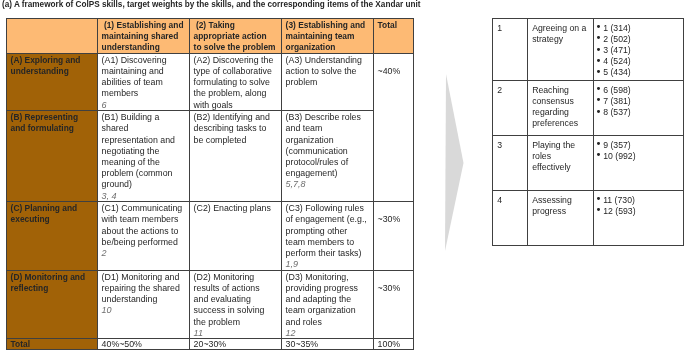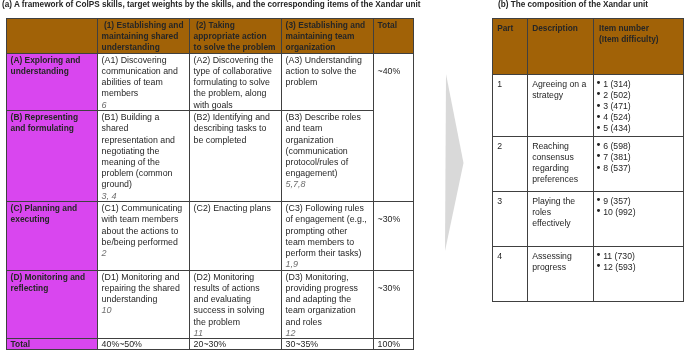--- a/index.html
+++ b/index.html
@@ -8,22 +8,22 @@
        font-family:"Liberation Sans",sans-serif;color:#262626;}
   .page{position:relative;width:685px;height:336px;background:#fff;}
 
   .cap{position:absolute;font-weight:bold;font-size:8.2px;line-height:10px;white-space:nowrap;letter-spacing:0px;}
   #cap-a{left:2px;top:0.4px;}
   #cap-b{left:498px;top:0.4px;}
 
   table{border-collapse:collapse;position:absolute;table-layout:fixed;border-spacing:0;}
   td{border:1px solid #404040;vertical-align:top;padding:0;
      font-size:8.8px;line-height:11.2px;font-weight:normal;text-align:left;}
-  .hdr td{background:#a16207;font-weight:bold;font-size:8.4px;}
-  .rowhead{background:#d946ef;font-weight:bold;font-size:8.4px;}
+  .hdr td{background:#fdba74;font-weight:bold;font-size:8.4px;}
+  .rowhead{background:#a16207;font-weight:bold;font-size:8.4px;}
   .cc{padding:0.35px 2px 0px 3.6px;position:relative;top:0.55px;}
   .totrow td{line-height:9.6px;}
   .totrow .cc{padding:0.35px 2px 0px 3.6px;position:relative;top:0.55px;}
   .ln{white-space:pre;}
   .ln:empty::before{content:"\00a0";}
   .num{font-style:italic;color:#6e6e6e;white-space:nowrap;font-size:9px;}
 
   #tblA{left:6px;top:18px;width:407px;}
   #tblB{left:492px;top:18px;width:191px;}
   #tblB tr.hdr{height:56px;}
@@ -40,21 +40,20 @@
   .bd::before{content:"";position:absolute;left:-1.8px;top:-5.4px;width:2.9px;height:2.9px;border-radius:50%;background:#262626;}
 
   .arrow{position:absolute;left:444px;top:74px;}
 </style>
 </head>
 <body>
 
 <div class="page">
 
   <div class="cap" id="cap-a">(a) A framework of ColPS skills, target weights by the skills, and the corresponding items of the Xandar unit</div>
-  <div class="cap" id="cap-b">(b) The composition of the Xandar unit</div>
 
   <table id="tblA">
       <colgroup>
         <col style="width:91px">
         <col style="width:92px">
         <col style="width:92px">
         <col style="width:92px">
         <col style="width:40px">
       </colgroup>
       <tbody>
@@ -90,21 +89,21 @@
         <tr>
           <td class="rowhead">
             <div class="cc">
               <div class="ln">(A) Exploring and</div>
               <div class="ln">understanding</div>
             </div>
           </td>
           <td>
             <div class="cc">
               <div class="ln">(A1) Discovering</div>
-              <div class="ln">communication and</div>
+              <div class="ln">maintaining and</div>
               <div class="ln">abilities of team</div>
               <div class="ln">members</div>
               <div class="num">6</div>
             </div>
           </td>
           <td>
             <div class="cc">
               <div class="ln">(A2) Discovering the</div>
               <div class="ln">type of collaborative</div>
               <div class="ln">formulating to solve</div>
@@ -274,38 +273,20 @@
       </tbody>
     </table>
 
   <table id="tblB">
       <colgroup>
         <col style="width:35px">
         <col style="width:66px">
         <col style="width:90px">
       </colgroup>
       <tbody>
-        <tr class="hdr">
-          <td>
-            <div class="cc">
-              <div class="ln">Part</div>
-            </div>
-          </td>
-          <td>
-            <div class="cc">
-              <div class="ln">Description</div>
-            </div>
-          </td>
-          <td>
-            <div class="cc">
-              <div class="ln">Item number</div>
-              <div class="ln">(Item difficulty)</div>
-            </div>
-          </td>
-        </tr>
         <tr class="r1">
           <td>
             <div class="cc">
               <div class="ln">1</div>
             </div>
           </td>
           <td>
             <div class="cc">
               <div class="ln">Agreeing on a</div>
               <div class="ln">strategy</div>

